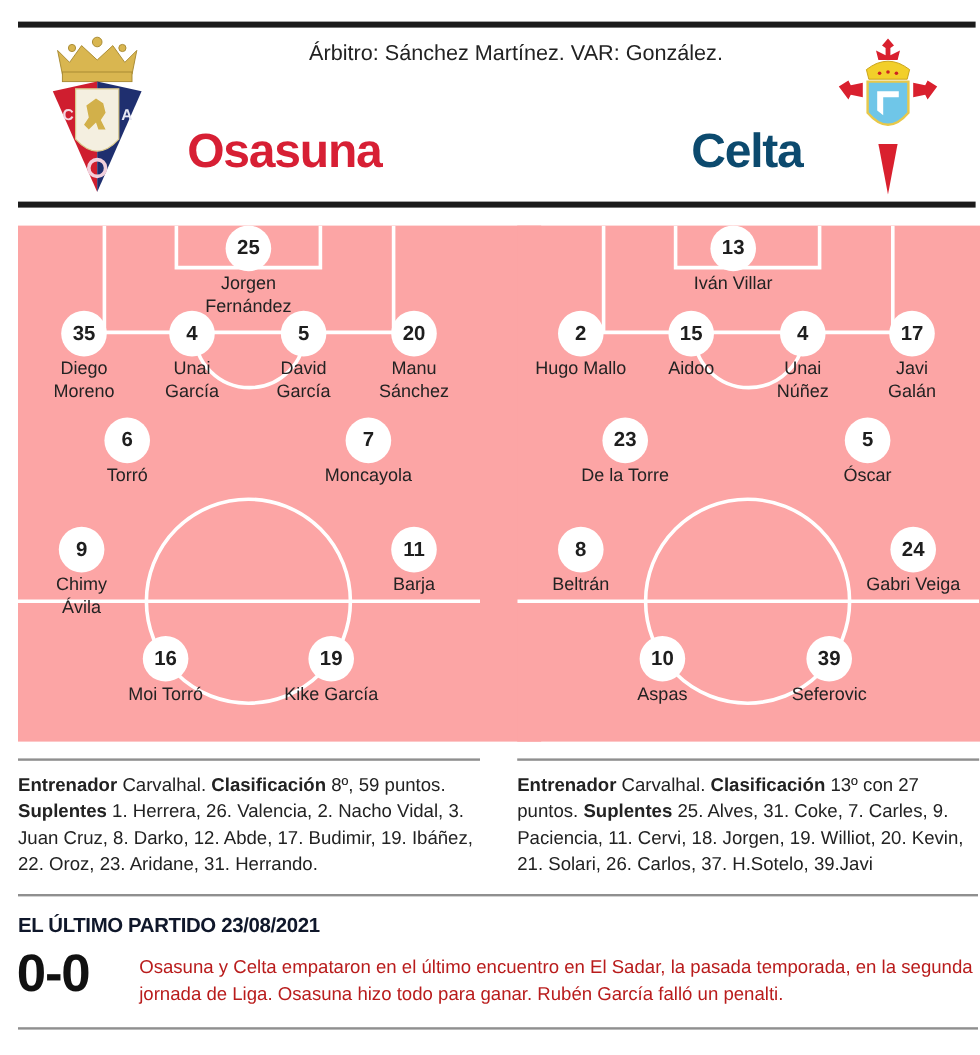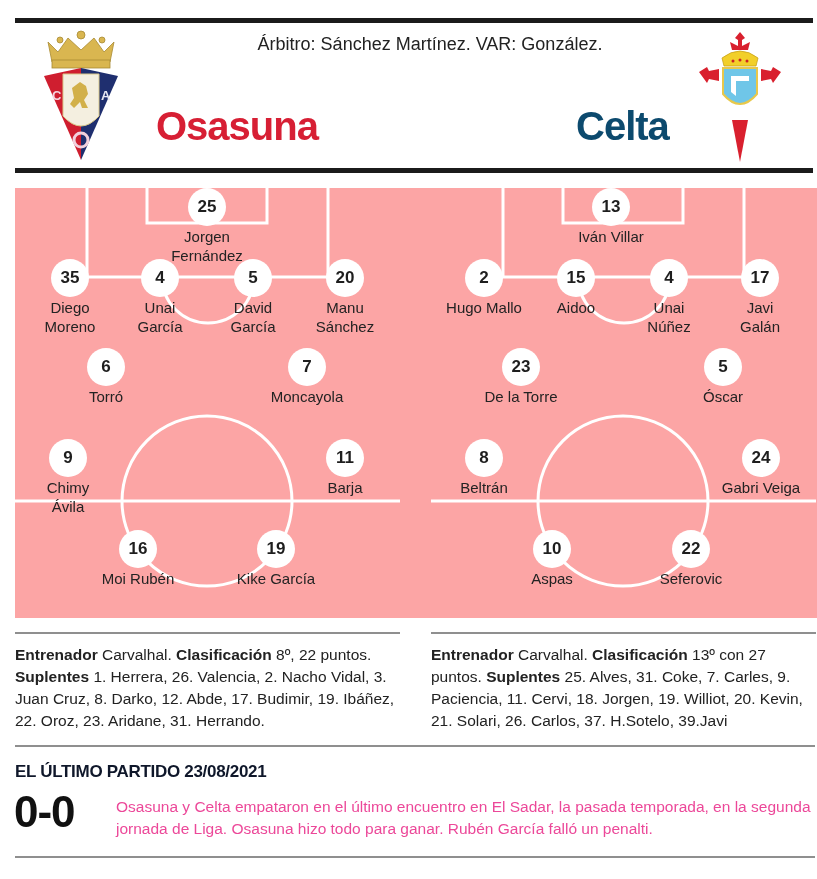--- a/index.html
+++ b/index.html
@@ -32,21 +32,21 @@
 
   
   .info { position: absolute; top: 644px; width: 385px; font-size: 15.5px; line-height: 22px; color: #222; }
   .info b { font-weight: bold; }
   .info-home { left: 15px; }
   .info-away { left: 431px; }
 
   
   .last-title { position: absolute; left: 15px; top: 762px; font-weight: bold; font-size: 17px; letter-spacing: -0.3px; color: #0f172a; text-align: right; }
   .score { position: absolute; left: 14px; top: 784px; font-weight: bold; font-size: 44px; line-height: 56px; letter-spacing: -1px; color: #111; }
-  .last-text { position: absolute; left: 116px; top: 796px; width: 700px; font-size: 15.5px; line-height: 22px; color: #ec4899; }
+  .last-text { position: absolute; left: 116px; top: 796px; width: 700px; font-size: 15.5px; line-height: 22px; color: #b91c1c; }
 </style>
 </head>
 <body>
 
 <div class="rule-thick" style="top:18px;"></div>
 
 <svg class="logo logo-home" viewBox="0 0 86 136">
   <g fill="#d9b650" stroke="#a88a32" stroke-width="0.8">
     <path d="M10 14 L20 24 L30 10 L43 22 L56 10 L66 24 L76 14 L72 34 L14 34 Z"></path>
     <rect x="14" y="32" width="58" height="8"></rect>
@@ -154,21 +154,21 @@
       </div>
       <div class="player" style="left: 330px; top: 251px;">
         <div class="num">11</div>
         <div class="name">
           <div>Barja</div>
         </div>
       </div>
       <div class="player" style="left: 123px; top: 342px;">
         <div class="num">16</div>
         <div class="name">
-          <div>Moi Rubén</div>
+          <div>Moi Torró</div>
         </div>
       </div>
       <div class="player" style="left: 261px; top: 342px;">
         <div class="num">19</div>
         <div class="name">
           <div>Kike García</div>
         </div>
       </div>
     </div>
 </div>
@@ -240,33 +240,33 @@
           <div>Gabri Veiga</div>
         </div>
       </div>
       <div class="player" style="left: 121px; top: 342px;">
         <div class="num">10</div>
         <div class="name">
           <div>Aspas</div>
         </div>
       </div>
       <div class="player" style="left: 260px; top: 342px;">
-        <div class="num">22</div>
+        <div class="num">39</div>
         <div class="name">
           <div>Seferovic</div>
         </div>
       </div>
     </div>
 </div>
 
 <div class="rule-thin" style="left:15px; width:385px; top:632px;"></div>
 <div class="rule-thin" style="left:431px; width:385px; top:632px;"></div>
 
 <div class="info info-home">
-  <b>Entrenador</b><span> Carvalhal. </span><b>Clasificación</b><span> 8º, 22 puntos. </span><b>Suplentes</b><span> 1. Herrera, 26. Valencia, 2. Nacho Vidal, 3. Juan Cruz, 8. Darko, 12. Abde, 17. Budimir, 19. Ibáñez, 22. Oroz, 23. Aridane, 31. Herrando.</span>
+  <b>Entrenador</b><span> Carvalhal. </span><b>Clasificación</b><span> 8º, 59 puntos. </span><b>Suplentes</b><span> 1. Herrera, 26. Valencia, 2. Nacho Vidal, 3. Juan Cruz, 8. Darko, 12. Abde, 17. Budimir, 19. Ibáñez, 22. Oroz, 23. Aridane, 31. Herrando.</span>
 </div>
 
 <div class="info info-away">
   <b>Entrenador</b><span> Carvalhal. </span><b>Clasificación</b><span> 13º con 27 puntos. </span><b>Suplentes</b><span> 25. Alves, 31. Coke, 7. Carles, 9. Paciencia, 11. Cervi, 18. Jorgen, 19. Williot, 20. Kevin, 21. Solari, 26. Carlos, 37. H.Sotelo, 39.Javi</span>
 </div>
 
 <div class="rule-thin" style="left:15px; width:800px; top:745px;"></div>
 
 <div class="last-title">EL ÚLTIMO PARTIDO 23/08/2021</div>
 <div class="score">0-0</div>

